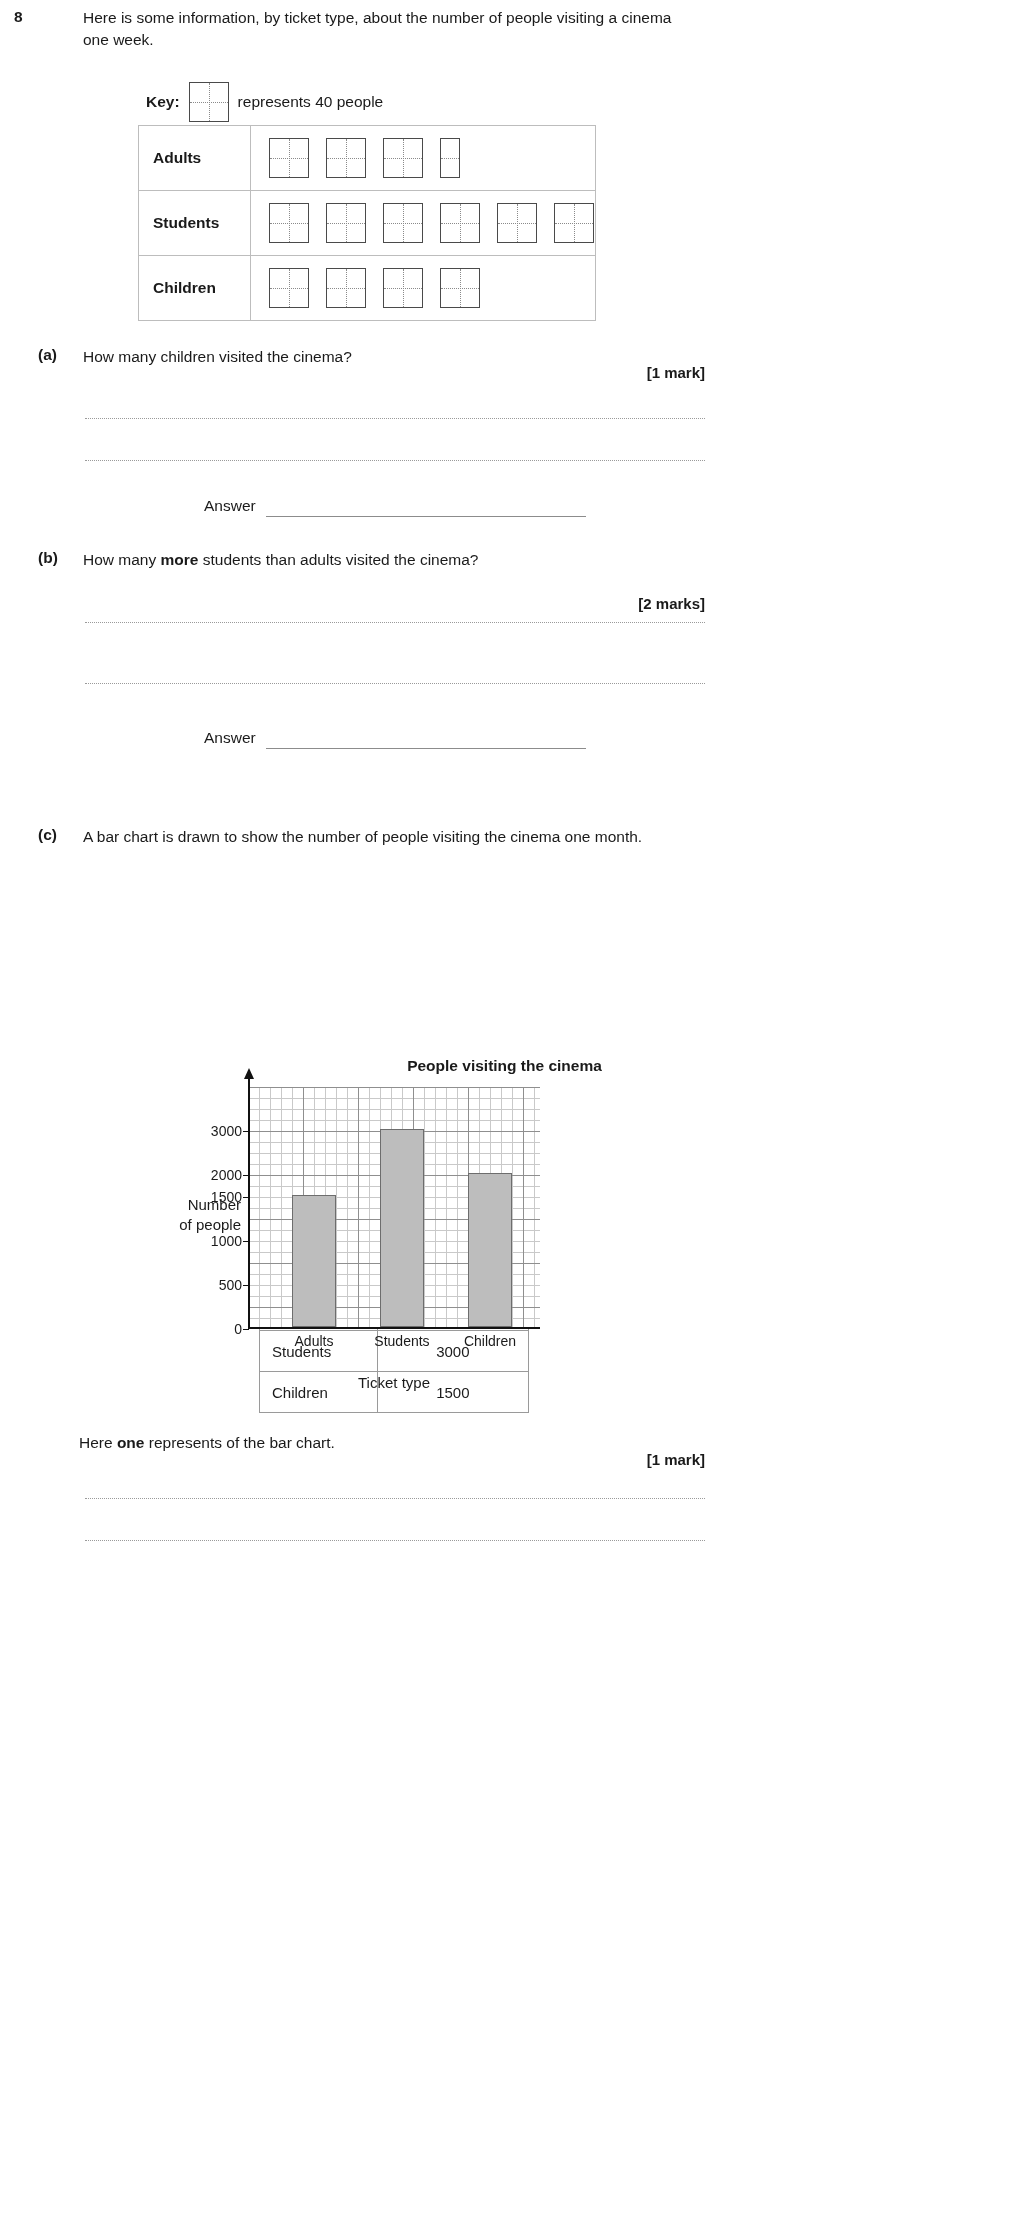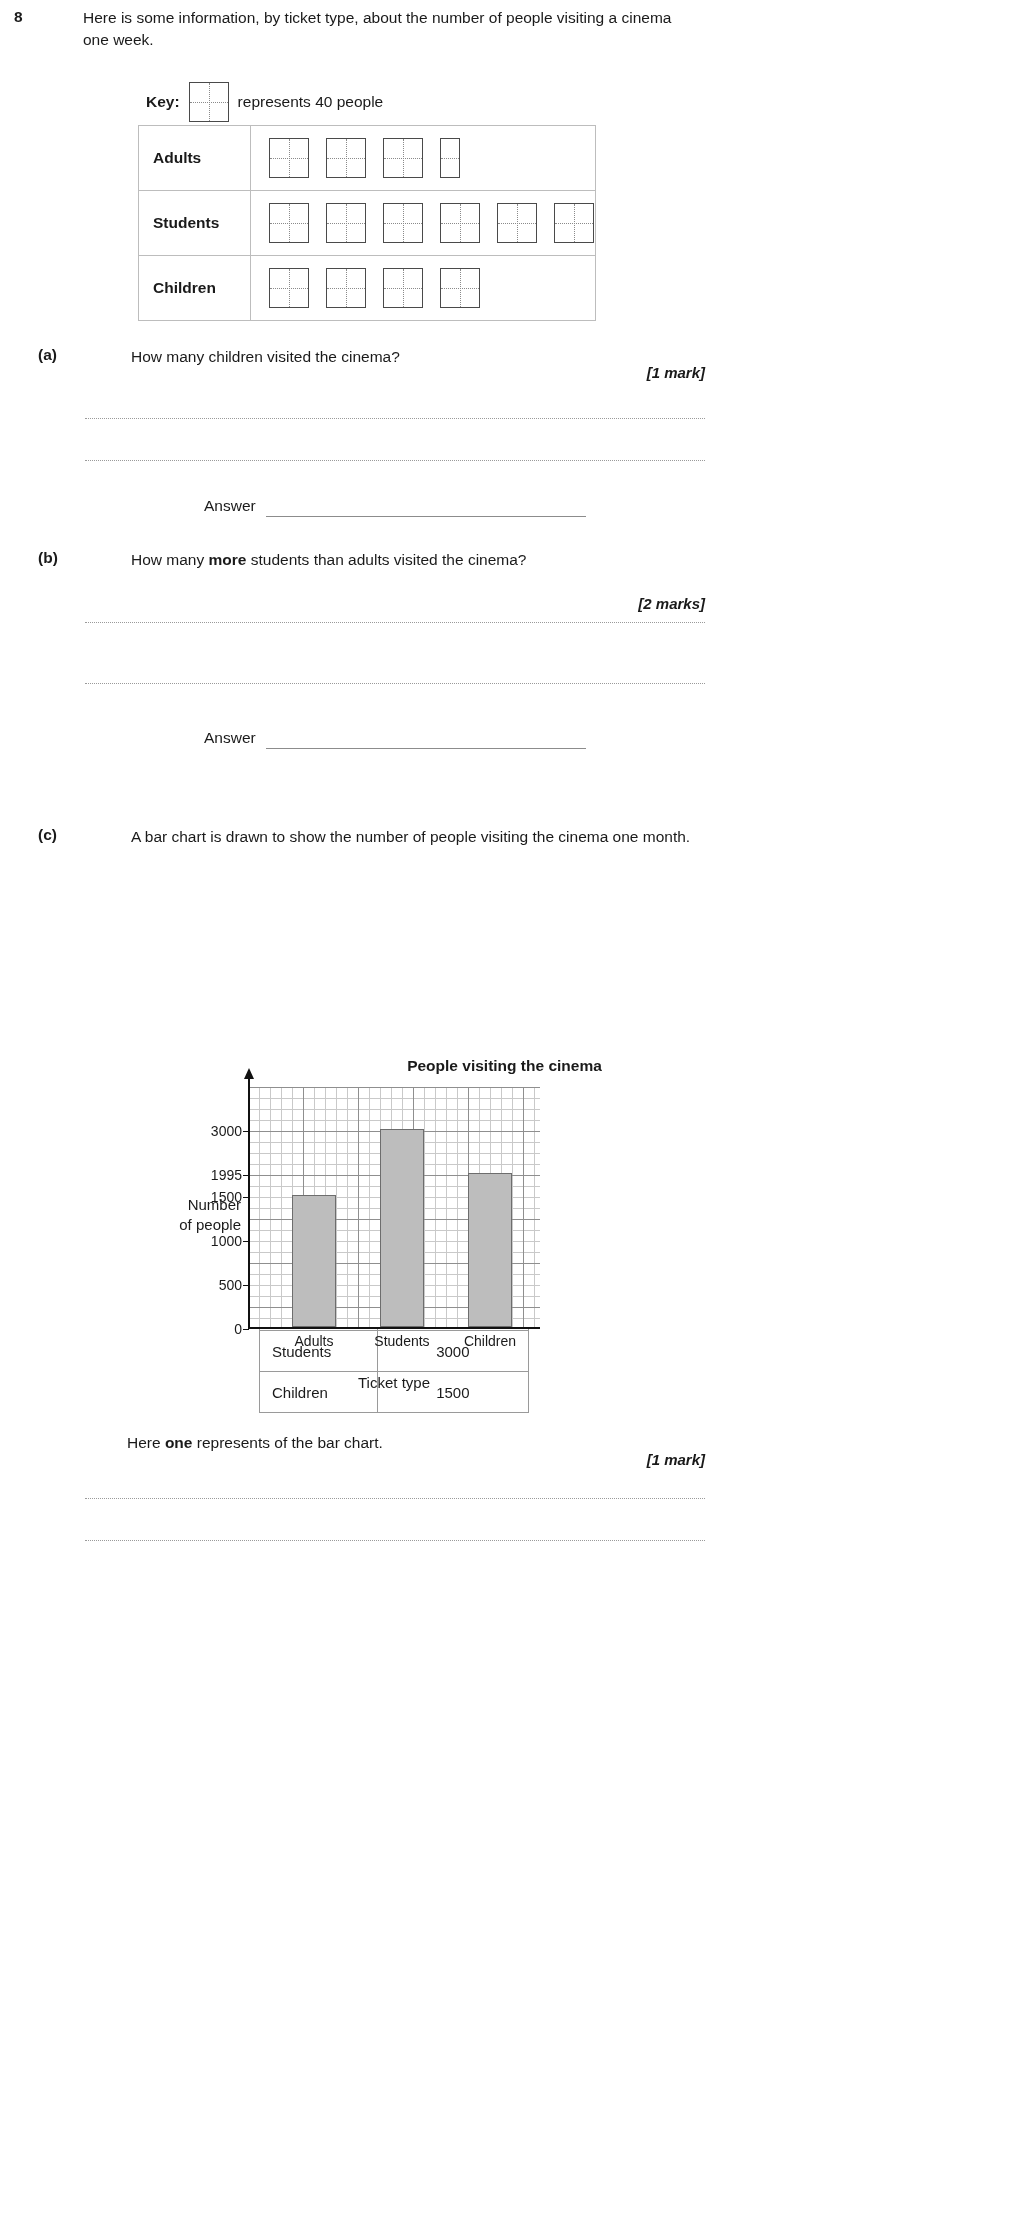--- a/index.html
+++ b/index.html
@@ -68,24 +68,24 @@
     font-weight:bold; font-size:15.5px;
   }
   .picto td.cells { padding-left:18px; }
   .symrow { display:flex; align-items:center; gap:17px; }
 
   
   .part-letter {
     position:absolute; font-weight:bold; font-size:15.5px;
   }
   .part-text {
-    position:absolute; font-size:15.5px; line-height:22px;margin-left:48px;
+    position:absolute; font-size:15.5px; line-height:22px;
   }
   .marks {
-    position:absolute; font-weight:bold; font-size:15px; text-align:right;font-style:italic;
+    position:absolute; font-weight:bold; font-size:15px; text-align:right;
   }
   .ansline {
     position:absolute; height:0;
     border-top:1px dotted #9a9a9a;
   }
   .answer-label {
     position:absolute; font-size:15.5px;
   }
   .answer-rule {
     position:absolute; height:0; border-top:1px solid #8c8c8c;
@@ -310,21 +310,21 @@
     </div>
     <div style="position:absolute; left:0; top:164px;">
       <span class="ytick">1000</span>
       <span class="ytickmark"></span>
     </div>
     <div style="position:absolute; left:0; top:120px;">
       <span class="ytick">1500</span>
       <span class="ytickmark"></span>
     </div>
     <div style="position:absolute; left:0; top:98px;">
-      <span class="ytick">1995</span>
+      <span class="ytick">2000</span>
       <span class="ytickmark"></span>
     </div>
     <div style="position:absolute; left:0; top:54px;">
       <span class="ytick">3000</span>
       <span class="ytickmark"></span>
     </div>
 
     <div class="bar" style="left:44px; height:132px;"></div>
     <div class="bar" style="left:132px; height:198px;"></div>
     <div class="bar" style="left:220px; height:154px;"></div>

